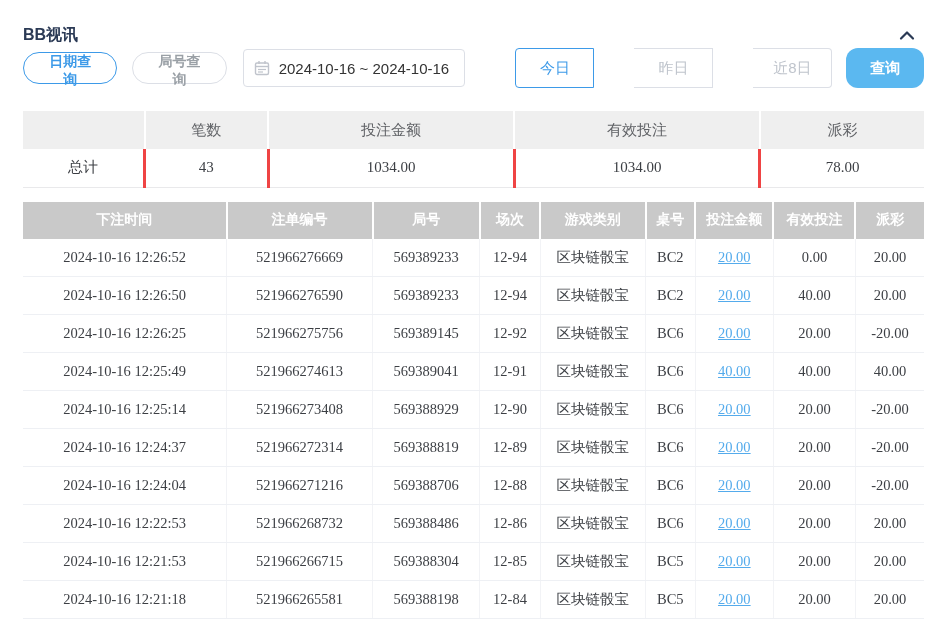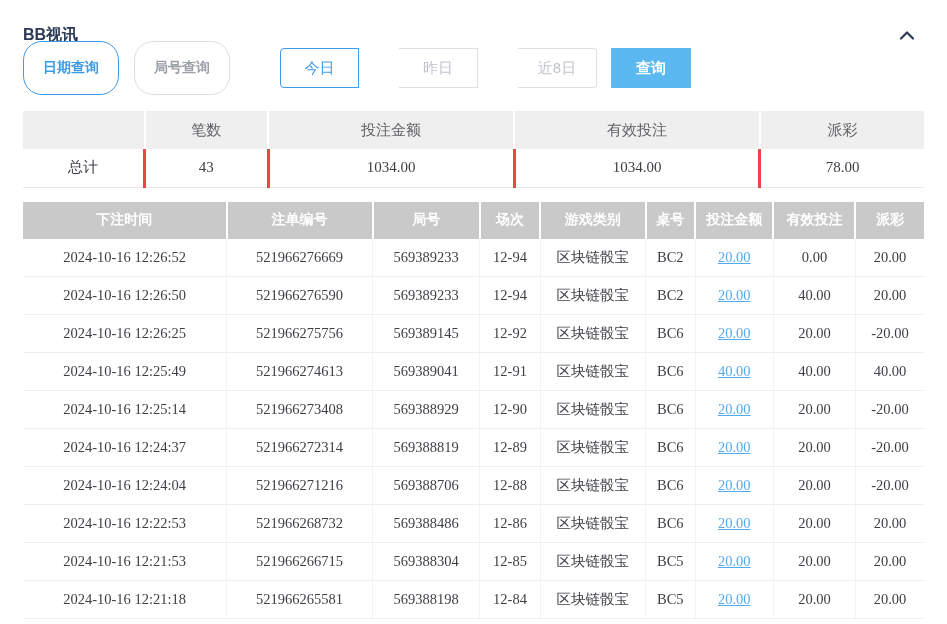--- a/index.html
+++ b/index.html
@@ -21,21 +21,21 @@
     color: var(--title-color, #2b3a55);
   }
   .collapse-btn { cursor: pointer; display: flex; align-items: center; padding-right: 8px; }
 
   
   .filter-bar {
     display: flex; align-items: center;
     margin-top: 4px; height: 40px;
   }
   .pill {
-    height: 54px; padding: 0 19px;
+    height: 32px; padding: 0 19px;
     border-radius: 19px;
     background: #fff;
     border: 1px solid var(--border-gray, #dcdfe6);
     color: #9aa0a6; font-size: 14px; font-weight: bold;
     cursor: pointer;
   }
   .pill.active {
     border-color: var(--accent-blue, #3d9ae8);
     color: var(--accent-blue, #3d9ae8);
   }
@@ -66,21 +66,21 @@
   .seg:first-child { border-left-width: 1px; border-radius: 4px 0 0 4px; }
   .seg:last-child { border-radius: 0 4px 4px 0; }
   .seg.active {
     border: 1px solid var(--accent-blue, #3d9ae8);
     color: var(--accent-blue, #3d9ae8);
   }
 
   .search-btn {
     margin-left: 14px;
     width: 80px; height: 40px;
-    border: none; border-radius: 0;
+    border: none; border-radius: 12px;
     background: var(--button-blue, #5bb8f0);
     color: #fff; font-size: 15px; font-weight: bold;
     cursor: pointer;
   }
 
   
   table { border-collapse: collapse; width: 901px; table-layout: fixed; font-family: Liberation Serif, serif; }
   td, th { font-weight: normal; }
 
   .summary-table { margin-top: 23px; }
@@ -148,20 +148,33 @@
       <svg width="18" height="14" viewBox="0 0 18 14">
         <polyline points="3,10.5 9,4.5 15,10.5" fill="none" stroke="#2b3a55" stroke-width="2.2" stroke-linecap="round" stroke-linejoin="round"></polyline>
       </svg>
     </span>
   </div>
 
   <div class="filter-bar">
     <button class="pill active">日期查询</button>
     <button class="pill">局号查询</button>
 
+    <div class="date-input">
+      <span class="cal">
+        <svg width="16" height="16" viewBox="0 0 16 16">
+          <rect x="1.5" y="3" width="13" height="11.5" rx="1.5" fill="none" stroke="#c0c4cc" stroke-width="1.4"></rect>
+          <line x1="1.5" y1="6.5" x2="14.5" y2="6.5" stroke="#c0c4cc" stroke-width="1.4"></line>
+          <line x1="5" y1="1" x2="5" y2="4" stroke="#c0c4cc" stroke-width="1.4"></line>
+          <line x1="11" y1="1" x2="11" y2="4" stroke="#c0c4cc" stroke-width="1.4"></line>
+          <line x1="4" y1="9.5" x2="12" y2="9.5" stroke="#c0c4cc" stroke-width="1.2"></line>
+          <line x1="4" y1="12" x2="9" y2="12" stroke="#c0c4cc" stroke-width="1.2"></line>
+        </svg>
+      </span>
+      <span class="date-value">2024-10-16 ~ 2024-10-16</span>
+    </div>
 
     <div class="segmented">
       <button class="seg active">今日</button>
       <button class="seg">昨日</button>
       <button class="seg">近8日</button>
     </div>
 
     <button class="search-btn">查询</button>
   </div>
 

